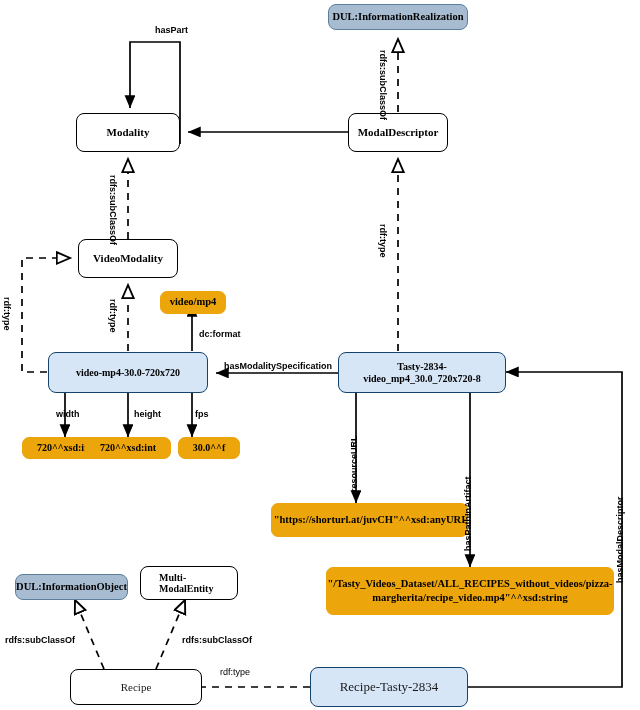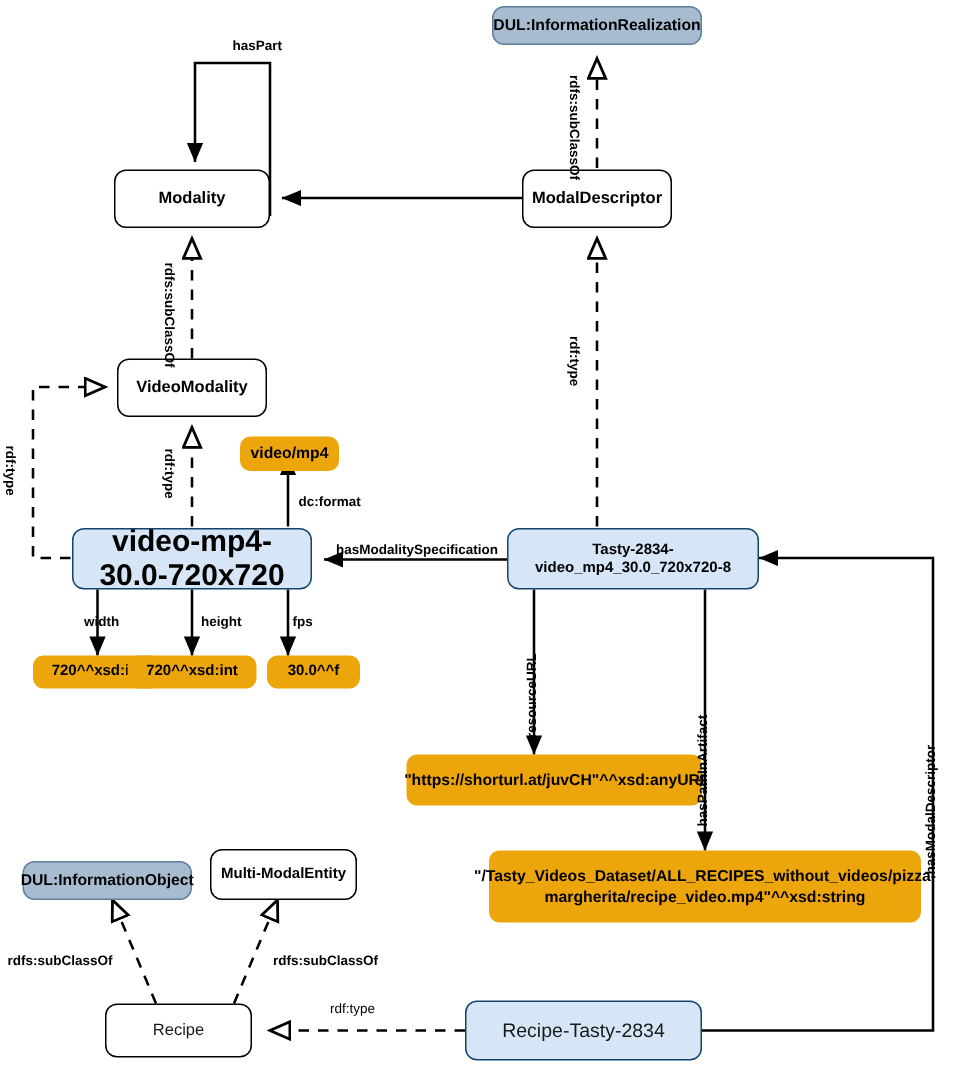--- a/index.html
+++ b/index.html
@@ -18,28 +18,29 @@
     position: absolute;
     left: 0; top: 0;
     width: 640px; height: 710px;
   }
   .node {
     position: absolute;
     box-sizing: border-box;
     display: flex;
     align-items: center;
     justify-content: center;
-    text-align: center;
+    text-align: left;
     border: 1.6px solid #1a1a1a;
     border-radius: 8px;
     background: #ffffff;
     color: #000000;
     font-weight: bold;
     line-height: 1.15;
-    padding: 1px 4px;
+    padding: 1px 18px;
+    font-family: Liberation Serif, serif;
   }
   .node.white      { background: #ffffff; border-color: #000000; }
   .node.steel      { background: #a7bcd0; border-color: #5d7f9c; }
   .node.lightblue  { background: #d6e6f7; border-color: #14436e; }
   .node.orange     { background: #eda50c; border-color: #eda50c; border-radius: 7px; }
   .node.plain      { font-weight: normal; color: #1a1a1a; }
 
   .edge-label {
     position: absolute;
     font-size: 9px;
@@ -125,21 +126,21 @@
   </div>
 
   <div class="node white" style="left:78px; top:239px; width:100px; height:39px; font-size:11px;">
     <span>VideoModality</span>
   </div>
 
   <div class="node orange" style="left:160px; top:291px; width:66px; height:23px; font-size:10.5px;">
     <span>video/mp4</span>
   </div>
 
-  <div class="node lightblue" style="left:48px; top:352px; width:160px; height:41px; font-size:20px;">
+  <div class="node lightblue" style="left:48px; top:352px; width:160px; height:41px; font-size:10px;">
     <span>video-mp4-30.0-720x720</span>
   </div>
 
   <div class="node lightblue" style="left:338px; top:352px; width:168px; height:41px; font-size:10px; flex-direction:column;">
     <span>Tasty-2834-</span>
     <span>video_mp4_30.0_720x720-8</span>
   </div>
 
   <div class="node orange" style="left:22px; top:437px; width:86px; height:22px; font-size:10px;">
     <span>720^^xsd:int</span>
@@ -163,21 +164,21 @@
   </div>
 
   <div class="node steel" style="left:15px; top:574px; width:113px; height:26px; font-size:10.5px;">
     <span>DUL:InformationObject</span>
   </div>
 
   <div class="node white" style="left:140px; top:566px; width:98px; height:34px; font-size:10px;">
     <span>Multi-ModalEntity</span>
   </div>
 
-  <div class="node white plain" style="left:70px; top:669px; width:98px; height:36px; font-size:11px;">
+  <div class="node white plain" style="left:70px; top:669px; width:132px; height:36px; font-size:11px;">
     <span>Recipe</span>
   </div>
 
   <div class="node lightblue plain" style="left:310px; top:667px; width:158px; height:40px; font-size:13px;">
     <span>Recipe-Tasty-2834</span>
   </div>
 
   <div class="edge-label" style="left:139px; top:26px;padding-left:16px;">
     <span>hasPart</span>
   </div>

